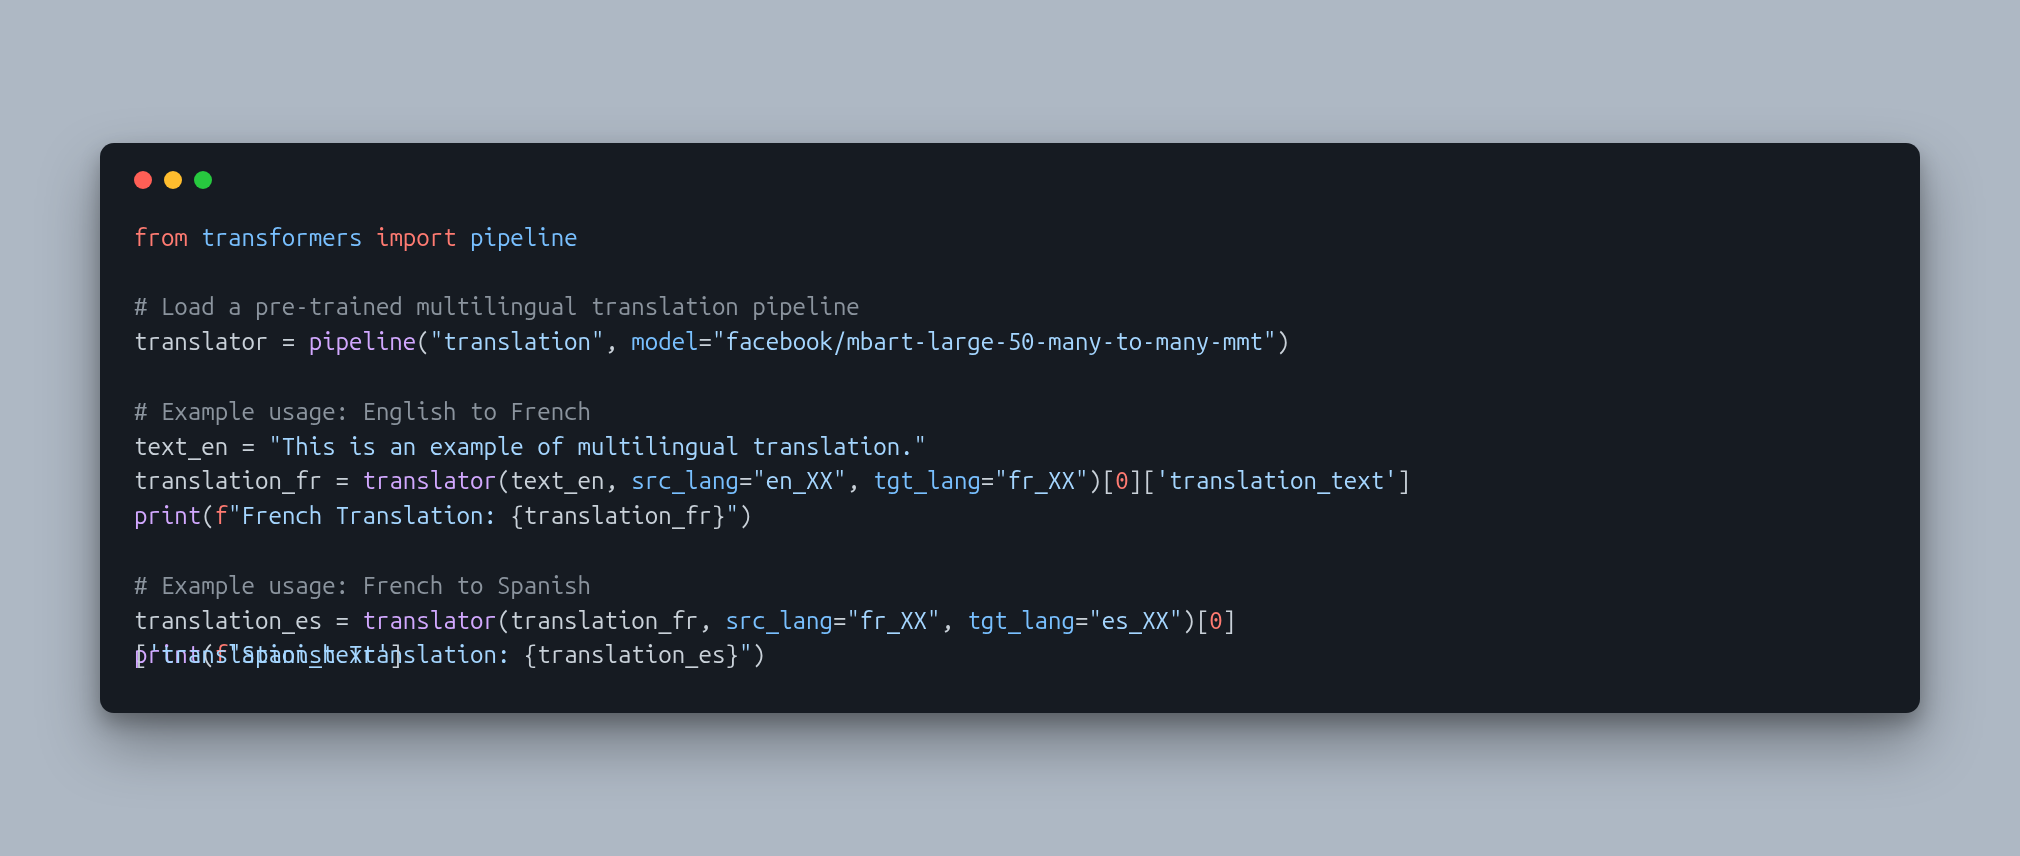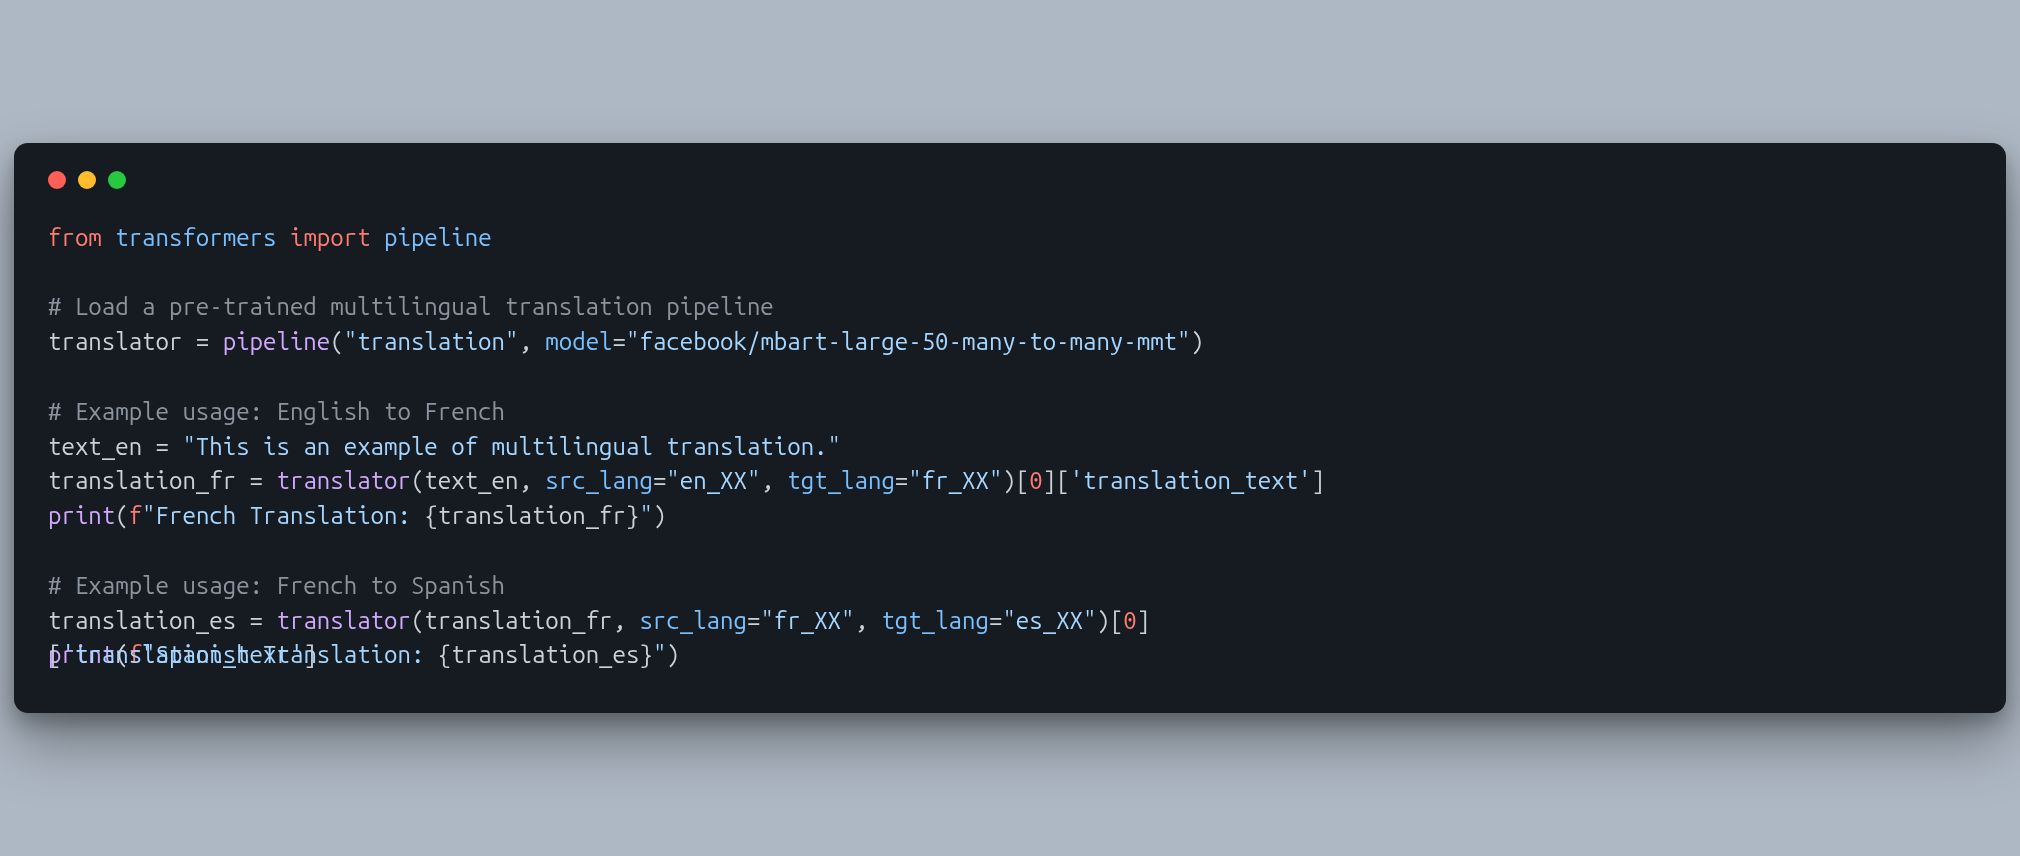--- a/index.html
+++ b/index.html
@@ -7,21 +7,21 @@
     background: #aeb8c4;
     width: 2020px;
     height: 856px;
     display: flex;
     align-items: center;
     justify-content: center;
     font-family: "SF Mono", "Monaco", "Menlo", "Consolas", "Ubuntu Mono", monospace;
   }
   .window {
     background: #161b22;
-    width: 1992px;
+    width: 1820px;
     border-radius: 14px;
     box-shadow: 0 30px 60px rgba(0,0,0,0.35), 0 10px 20px rgba(0,0,0,0.25);
     padding: 28px 44px 40px 34px;
   }
   .traffic-lights {
     display: flex;
     gap: 12px;
     margin-bottom: 32px;
   }
   .dot {

